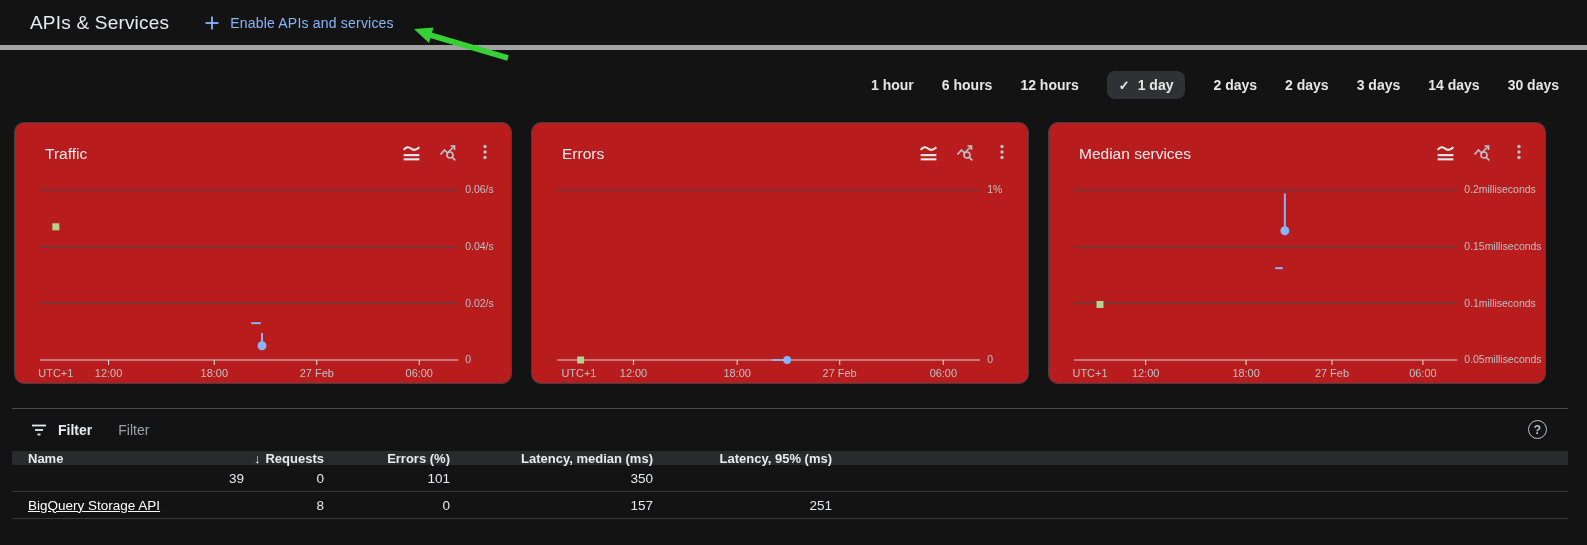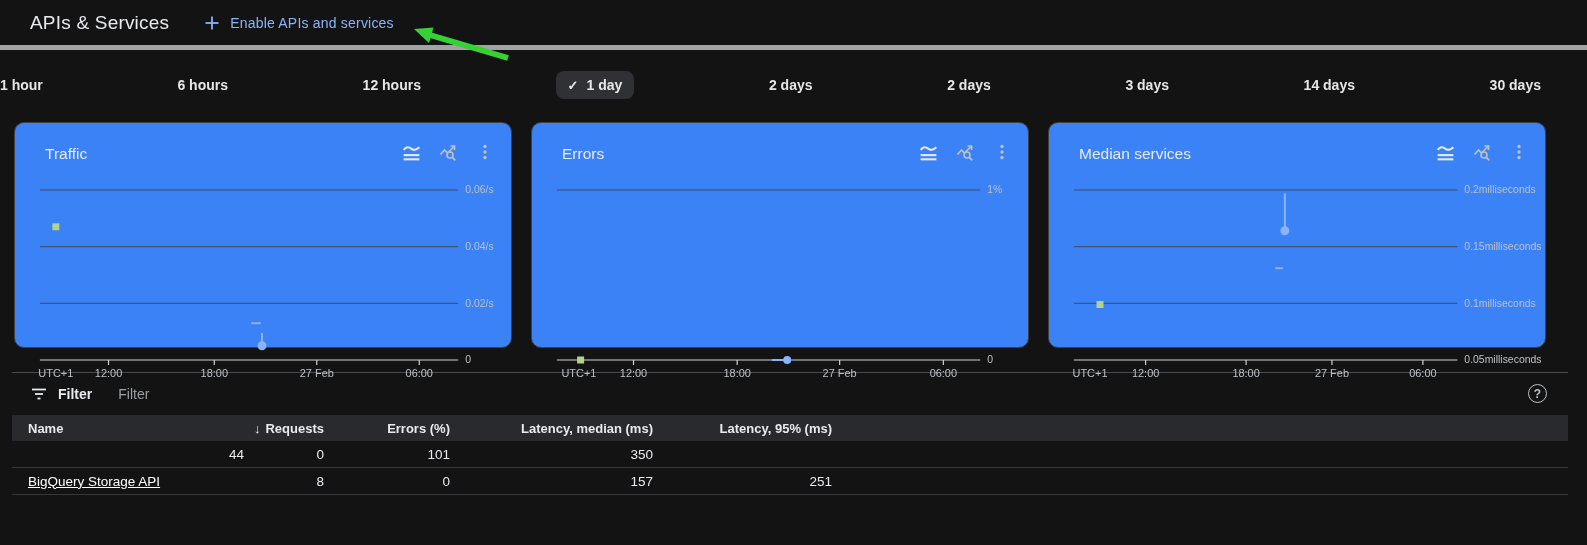--- a/index.html
+++ b/index.html
@@ -11,41 +11,41 @@
     position:relative;
     overflow:hidden;
   }
   
   .header { height:50px; border-bottom:5px solid #a3a3a3; display:flex; align-items:center; padding-left:30px; position:relative; }
   .page-title { font-size:19px; font-weight:400; color:#e8eaed; letter-spacing:.2px; }
   .enable-btn { margin-left:34px; display:flex; align-items:center; gap:9px; cursor:pointer; }
   .enable-btn .lbl { color:#8ab4f8; font-size:14px; font-weight:500; letter-spacing:.2px; }
   .annot-arrow { position:absolute; left:400px; top:20px; width:125px; height:48px; pointer-events:none; }
   
-  .time-row { display:flex; justify-content:space-between; align-items:center; gap:28px; padding-right:46px; margin-top:20px; height:30px; }
+  .time-row { display:flex; justify-content:flex-end; align-items:center; gap:28px; padding-right:28px; margin-top:20px; height:30px; }
   .chip { font-size:14px; font-weight:700; color:#e6e6e6; display:flex; align-items:center; gap:8px; cursor:pointer; padding:6px 0; }
   .chip.selected { background:#2f3134; border-radius:8px; padding:6px 12px; }
   .chip .check { font-size:13px; }
   
   .cards { display:flex; gap:19px; padding-left:14px; padding-right:41px; margin-top:22px; }
-  .card { flex:1; height:226px; background:#3b82f6; border:1px solid #3e4043; border-radius:10px; position:relative; }
+  .card { flex:1; height:262px; background:#b91c1c; border:1px solid #3e4043; border-radius:10px; position:relative; }
   .card-title { position:absolute; left:30px; top:22px; font-size:15.5px; color:#e8eaed; }
   .card-icons { position:absolute; right:15px; top:18px; display:flex; align-items:center; gap:15px; }
   .card-icons .icon { width:22px; height:22px; display:flex; align-items:center; justify-content:center; cursor:pointer; }
   .chart { position:absolute; left:0; top:50px; width:100%; height:212px; }
   .chart svg { display:block; width:100%; height:100%; }
   
   .table-section { margin:24px 19px 0 12px; border-top:1px solid #4a4b4e; }
   .filter-row { height:42px; display:flex; align-items:center; padding-left:18px; position:relative; }
   .filter-btn { display:flex; align-items:center; gap:10px; cursor:pointer; }
   .filter-btn .lbl { font-size:14px; font-weight:700; color:#e8eaed; }
   .filter-placeholder { margin-left:26px; font-size:14px; color:#9aa0a6; cursor:text; flex:1; }
   .help-btn { position:absolute; right:21px; top:11px; width:19px; height:19px; border:1.5px solid #bdc1c6; border-radius:50%; color:#bdc1c6; font-size:12px; font-weight:700; display:flex; align-items:center; justify-content:center; cursor:pointer; }
   .grid-cols { display:grid; grid-template-columns:232px 80px 126px 203px 179px 1fr; align-items:center; }
-  .thead { background:#282a2d; height:26px; font-size:13px; font-weight:700; color:#e8eaed; }
+  .thead { background:#282a2d; height:14px; font-size:13px; font-weight:700; color:#e8eaed; }
   .hcell { white-space:nowrap; }
   .hcell.name { padding-left:16px; text-align:left; }
   .hcell.num { text-align:right; }
   .hcell .sort { margin-right:5px; font-weight:400; }
   .trow { height:27px; border-bottom:1px solid #36373a; font-size:13.5px; }
   .tcell.name { padding-left:16px; }
   .tcell.num { text-align:right; color:#e8eaed; }
   .api-link { text-decoration:underline; cursor:pointer; }
   .api-link.visited { color:#c58af9; }
   .api-link.link { color:#ffffff; }
@@ -274,21 +274,21 @@
   </div>
   <div class="thead grid-cols">
       <div class="hcell name"><span>Name</span></div>
       <div class="hcell num"><span class="sort">↓</span><span>Requests</span></div>
       <div class="hcell num"><span>Errors (%)</span></div>
       <div class="hcell num"><span>Latency, median (ms)</span></div>
       <div class="hcell num"><span>Latency, 95% (ms)</span></div>
     </div>
   <div>
       <div class="trow grid-cols">
-        <div class="tcell num">44</div>
+        <div class="tcell num">39</div>
         <div class="tcell num">0</div>
         <div class="tcell num">101</div>
         <div class="tcell num">350</div>
       </div>
       <div class="trow grid-cols">
         <div class="tcell name"><a class="api-link link">BigQuery Storage API</a></div>
         <div class="tcell num">8</div>
         <div class="tcell num">0</div>
         <div class="tcell num">157</div>
         <div class="tcell num">251</div>

